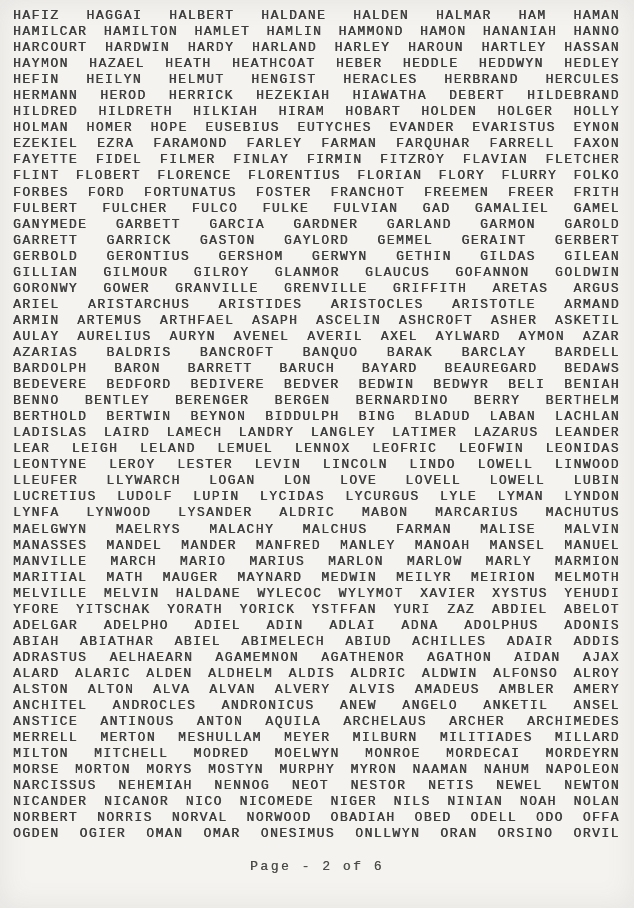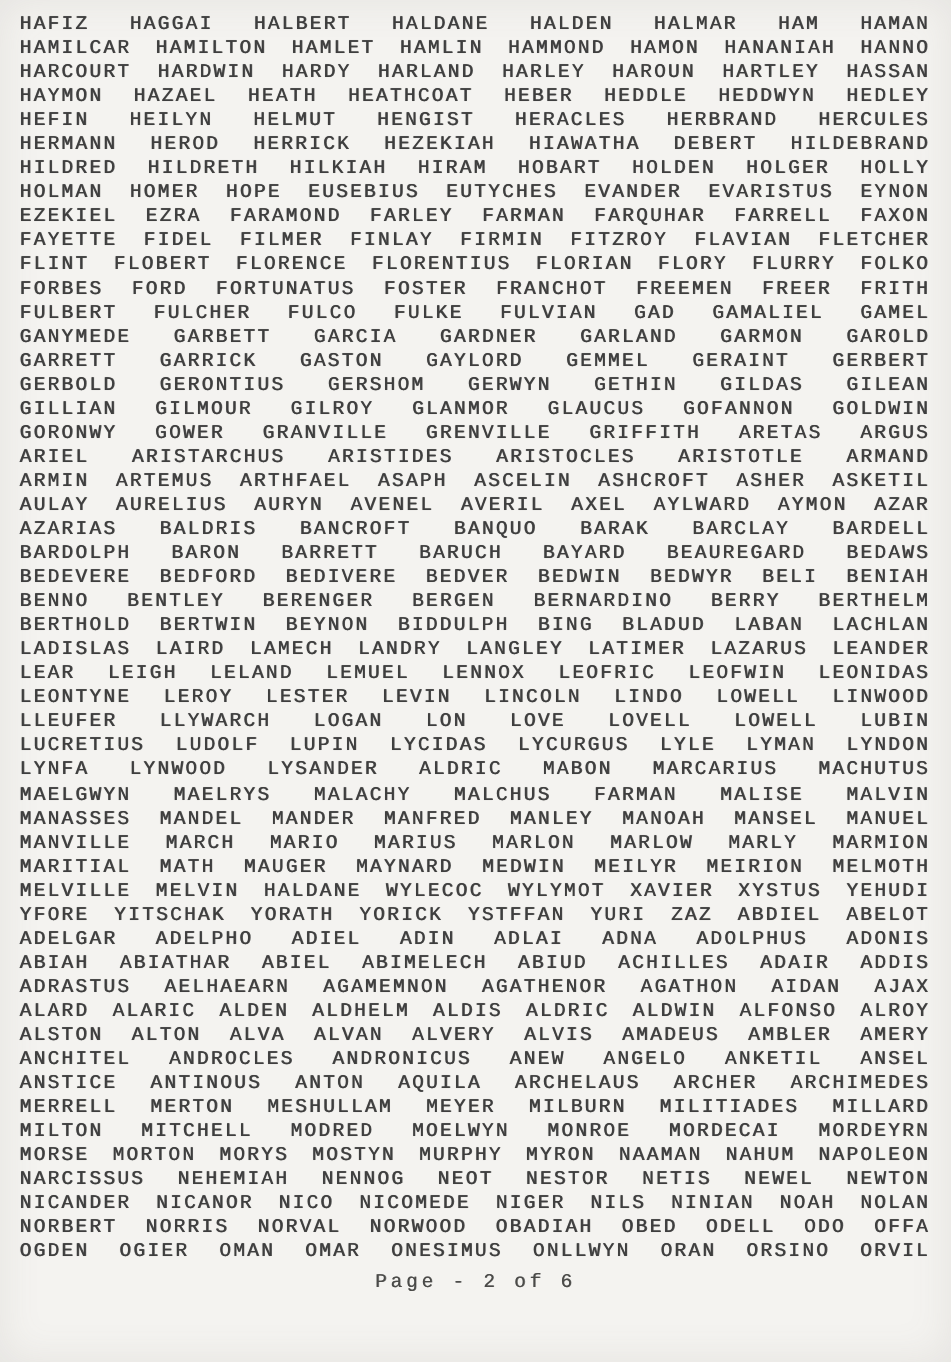--- a/index.html
+++ b/index.html
@@ -29,21 +29,21 @@
     height: 16.05px;
     font-size: 13px;
     letter-spacing: 1.5px;
     white-space: nowrap;
     text-shadow: 0.45px 0 0 rgba(62,62,62,0.85), 0 0 0.6px rgba(62,62,62,0.35);
   }
   .line span {
     display: inline-block;
   }
   .footer {
-    margin-top: 5px;
+    margin-top: 17px;
     text-align: center;
     font-size: 13px;
     letter-spacing: 2.5px;
     color: #4a4a48;
     text-shadow: 0.4px 0 0 rgba(74,74,72,0.7);
   }
 </style>
 </head>
 <body>
 

